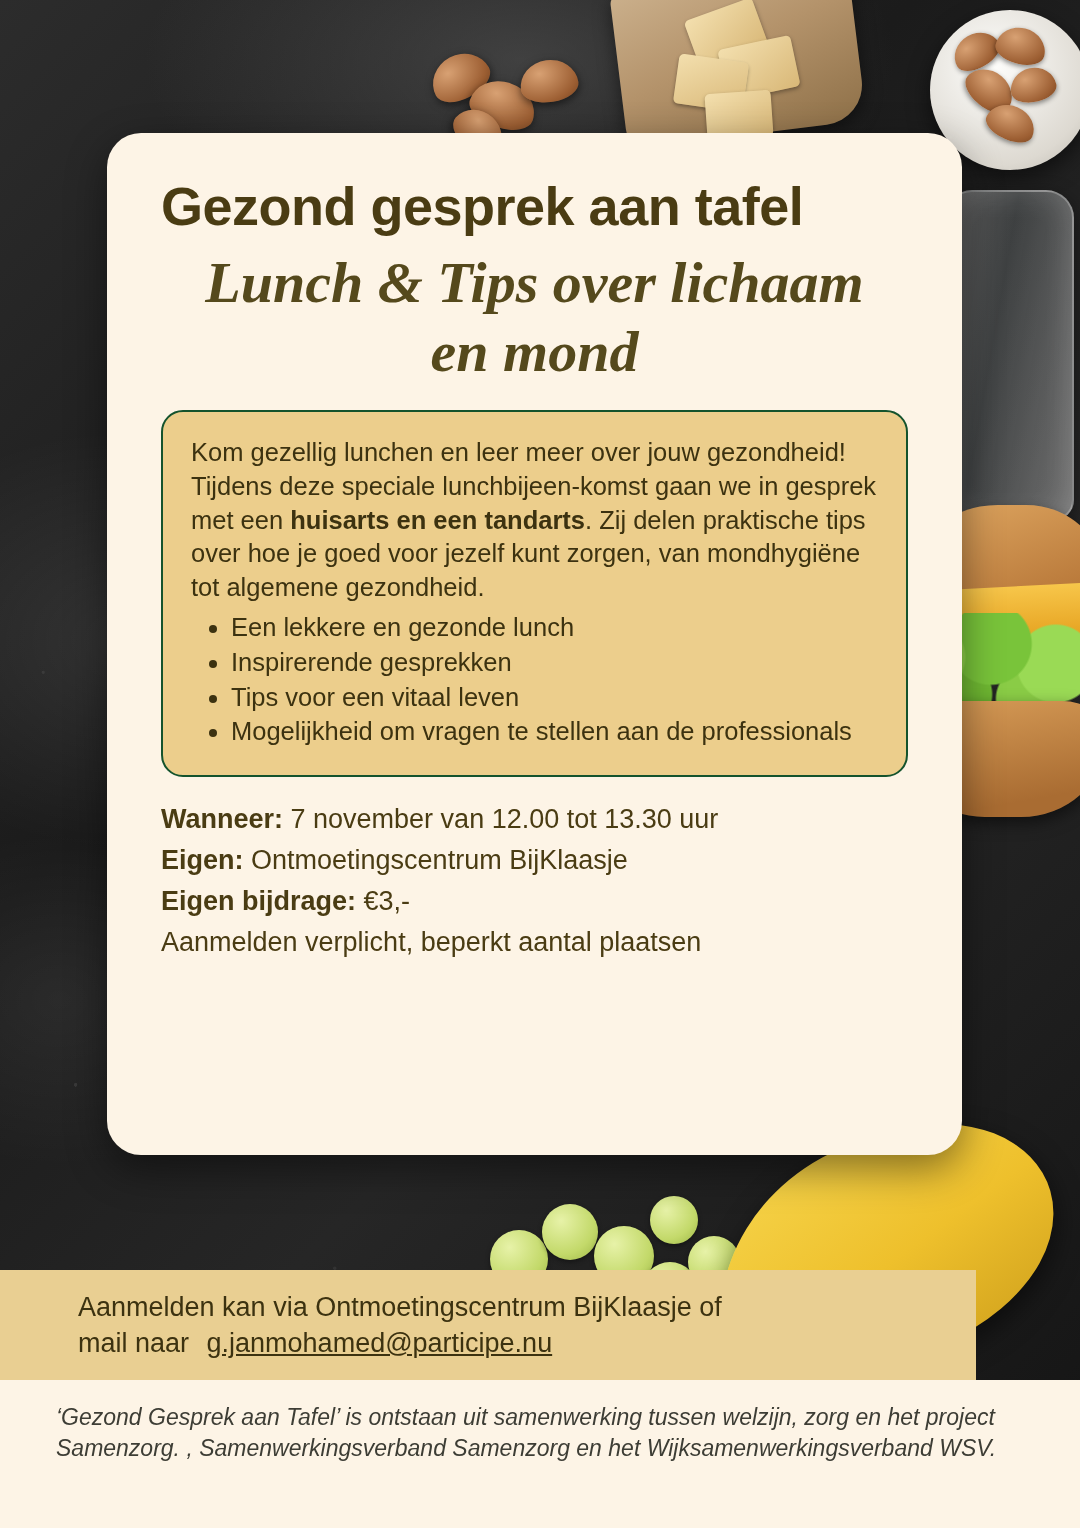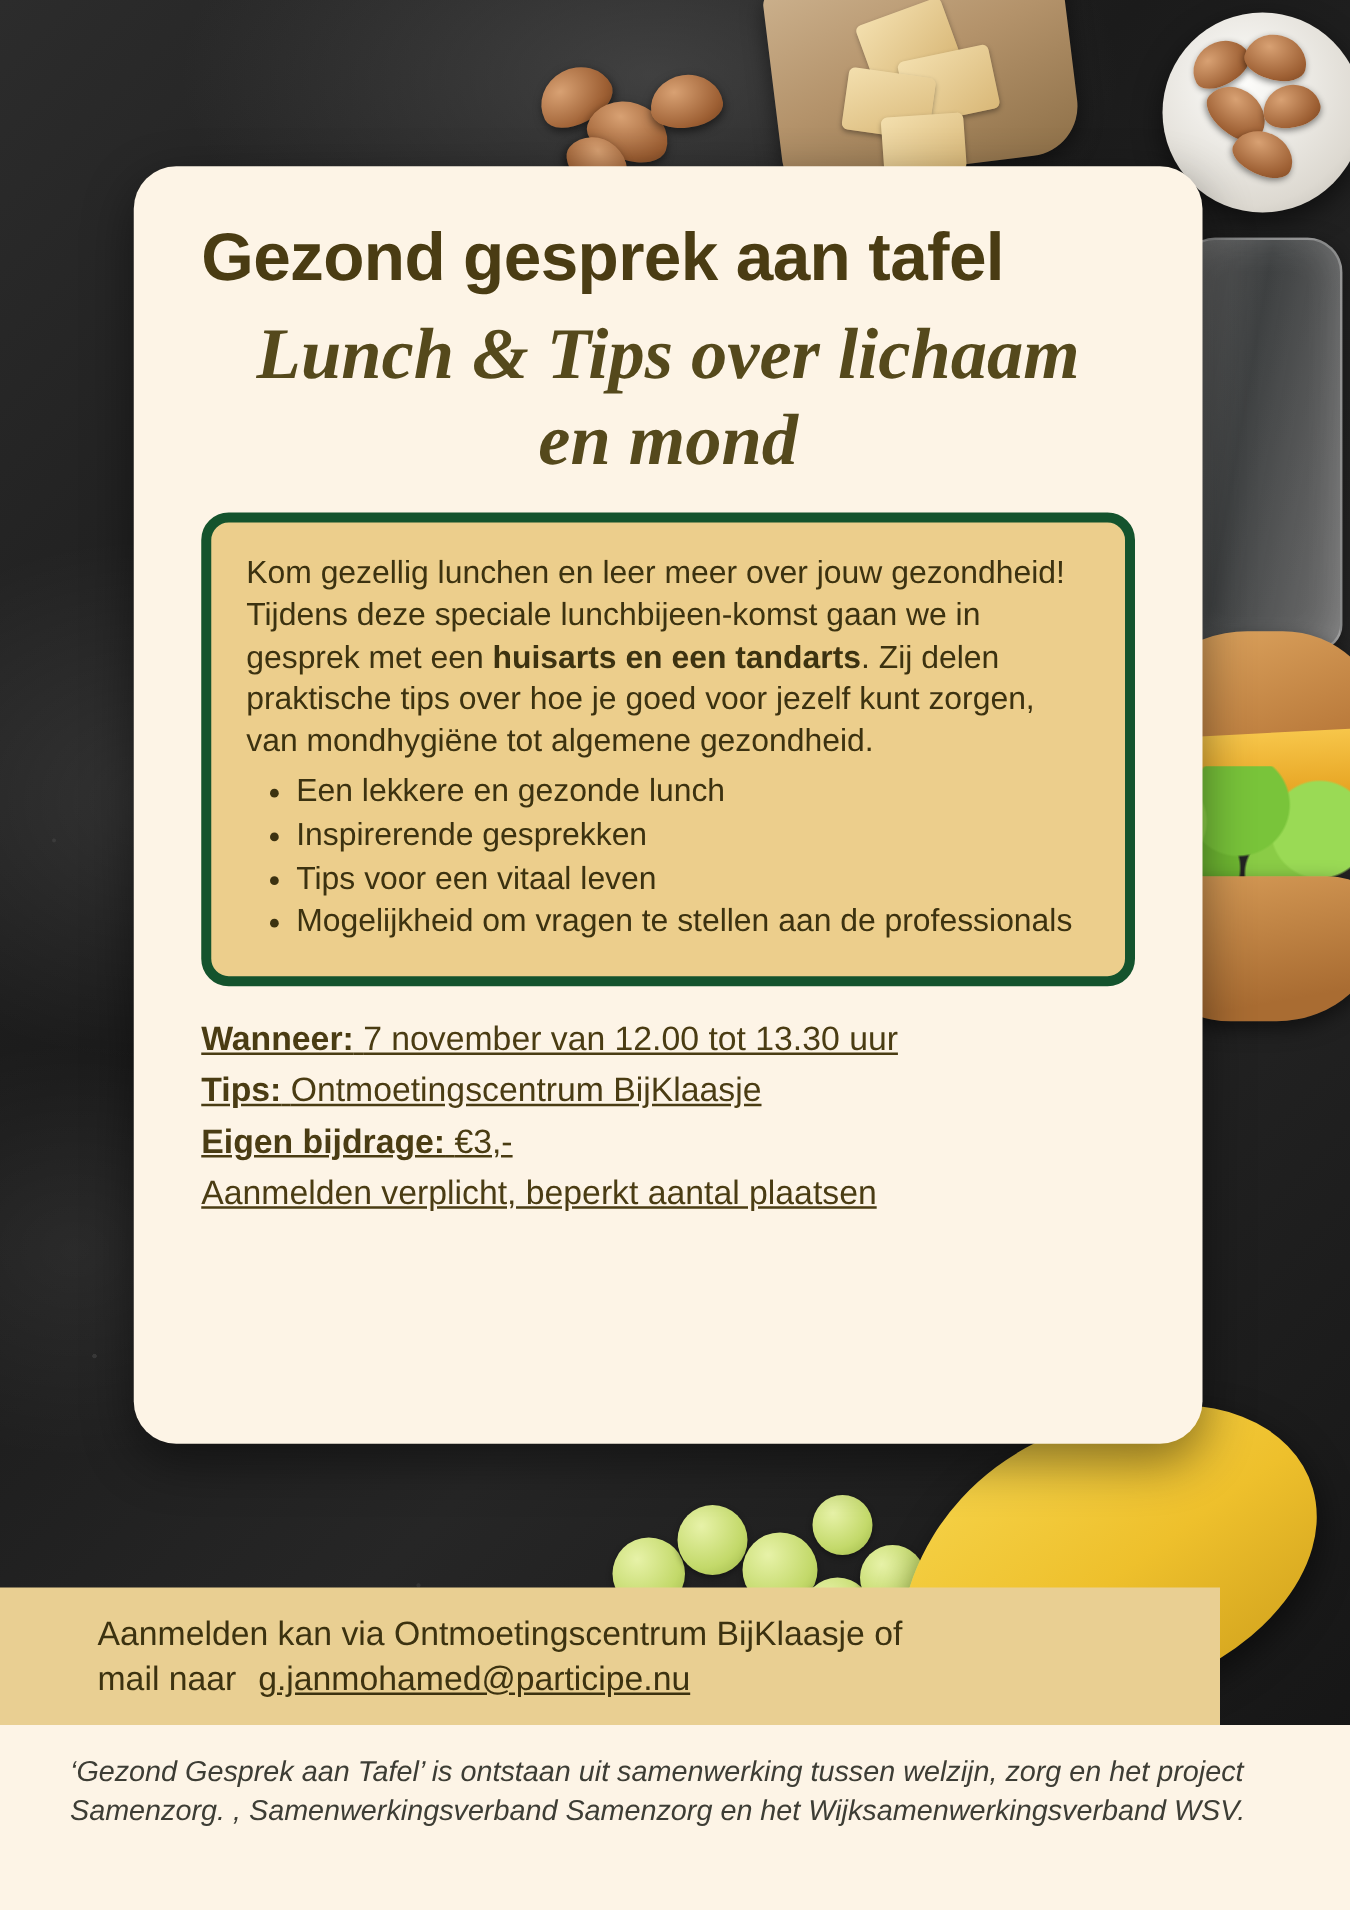--- a/index.html
+++ b/index.html
@@ -174,21 +174,21 @@
     color: #55491c;
     line-height: 1.18;
     text-align: center;
     margin-top: 14px;
     padding: 0 20px;
   }
 
   .panel {
     margin-top: 24px;
     background: #ecce8c;
-    border: 8px solid #14532d;
+    border: 2px solid #14532d;
     border-radius: 22px;
     padding: 24px 28px 26px 28px;
     color: #3c3210;
   }
 
   .panel p.intro {
     font-size: 25.5px;
     line-height: 1.32;
     color: #3c3210;
   }
@@ -207,21 +207,20 @@
   }
   .panel li {
     font-size: 25.5px;
     line-height: 1.36;
     color: #3c3210;
   }
 
   .details {
     margin-top: 22px;
     color: #4a3c13;
-    text-decoration: underline;
   }
   .details .row {
     font-size: 27px;
     line-height: 1.52;
     color: #4a3c13;
   }
   .details .row b { font-weight: 800; }
 
   
   .band-contact {
@@ -326,21 +325,21 @@
       <li>Mogelijkheid om vragen te stellen aan de professionals</li>
     </ul>
   </div>
 
   <div class="details">
     <div class="row">
       <b>Wanneer:</b>
       <span>7 november van 12.00 tot 13.30 uur</span>
     </div>
     <div class="row">
-      <b>Tips:</b>
+      <b>Eigen:</b>
       <span>Ontmoetingscentrum BijKlaasje</span>
     </div>
     <div class="row">
       <b>Eigen bijdrage:</b>
       <span>€3,-</span>
     </div>
     <div class="row">Aanmelden verplicht, beperkt aantal plaatsen</div>
   </div>
 </div>
 

